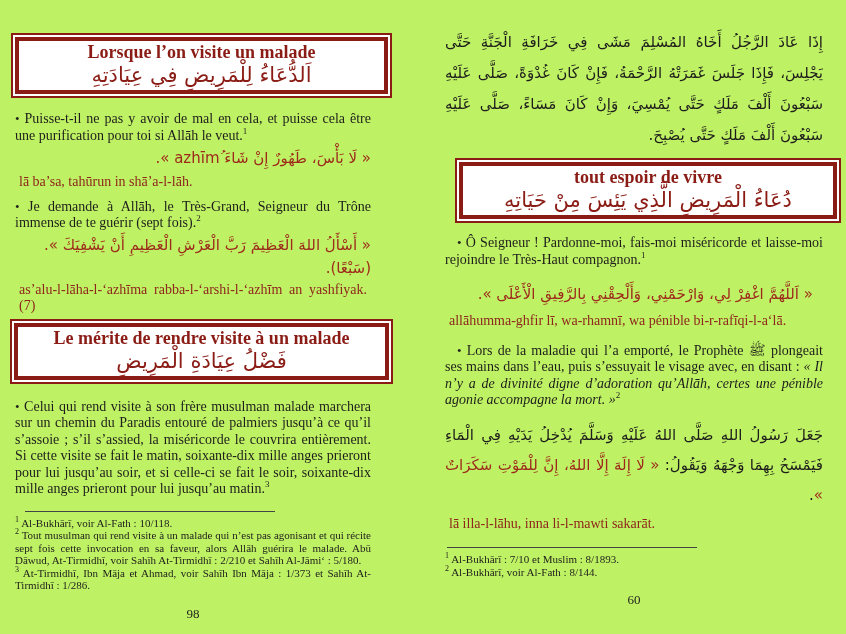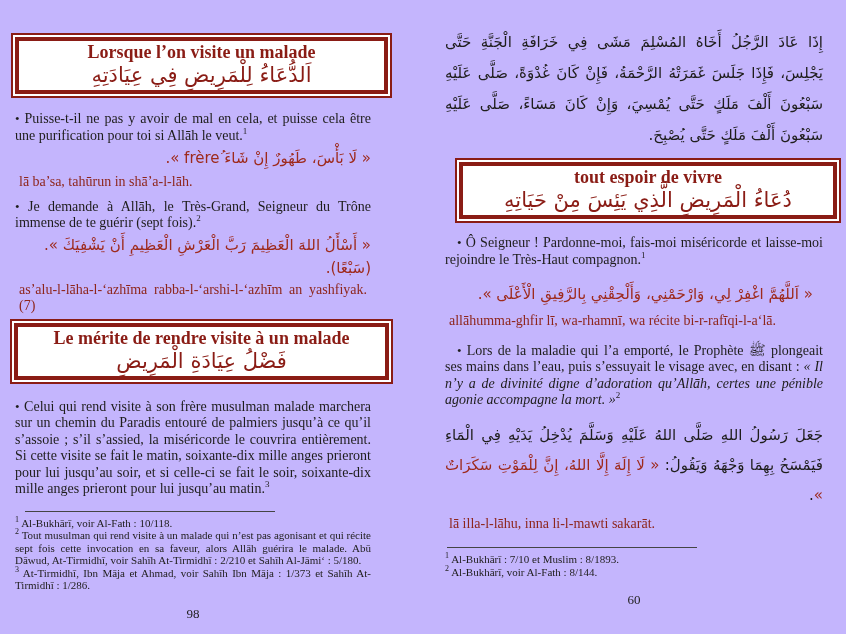--- a/index.html
+++ b/index.html
@@ -2,21 +2,21 @@
 <html><head>
 <meta charset="utf-8">
 <style>
   :root{
     --maroon:#8a1c15;
     --ared:#9e2a1c;
     --ared2:#8e261c;
     --ink:#1e1d1b;
   }
   html,body{margin:0;padding:0;background:#ffffff;}
-  .sheet{position:relative;width:846px;height:634px;background:#c4b5fd;overflow:hidden;
+  .sheet{position:relative;width:846px;height:634px;background:#bef264;overflow:hidden;
          font-family:"Liberation Serif","DejaVu Serif",serif;color:var(--ink);}
   .page{position:absolute;top:0;}
   .page-left{left:15px;width:356px;}
   .page-right{left:445px;width:378px;}
 
   
   .tbox{border:2px solid var(--maroon);padding:2px;background:#fff;box-sizing:border-box;}
   .tbox-inner{border:4px solid var(--maroon);padding:1px 6px 3px;text-align:center;}
   .tbox-title{font-weight:bold;font-size:18px;line-height:21px;color:var(--maroon);}
   .tbox-ar{font-family:"DejaVu Sans",sans-serif;font-size:21px;line-height:24px;color:var(--maroon);}
@@ -63,21 +63,21 @@
 
     <div class="tbox box1">
       <div class="tbox-inner">
         <div class="tbox-title">Lorsque l’on visite un malade</div>
         <div class="tbox-ar" dir="rtl">اَلدُّعَاءُ لِلْمَرِيضِ فِي عِيَادَتِهِ</div>
       </div>
     </div>
 
     <p class="body p1"><span class="bullet">•</span> <span>Puisse-t-il ne pas y avoir de mal en cela, et puisse cela être une purification pour toi si Allāh le veut.</span><sup class="ref">1</sup></p>
 
-    <div class="arline a1" dir="rtl">« لَا بَأْسَ، طَهُورٌ إِنْ شَاءَ frèreُ ».</div>
+    <div class="arline a1" dir="rtl">« لَا بَأْسَ، طَهُورٌ إِنْ شَاءَ azhīmُ ».</div>
 
     <div class="translit t1">lā ba’sa, tahūrun in shā’a-l-lāh.</div>
 
     <p class="body p2"><span class="bullet">•</span> <span>Je demande à Allāh, le Très-Grand, Seigneur du Trône immense de te guérir (sept fois).</span><sup class="ref">2</sup></p>
 
     <div class="arline a2" dir="rtl"><span class="ar-red">« أَسْأَلُ اللهَ الْعَظِيمَ رَبَّ الْعَرْشِ الْعَظِيمِ أَنْ يَشْفِيَكَ ».</span> <span class="ar-red">(سَبْعًا).</span></div>
 
     <div class="translit t2">as’alu-l-lāha-l-‘azhīma rabba-l-‘arshi-l-‘azhīm an yashfiyak. (7)</div>
 
     <div class="tbox box2">
@@ -106,21 +106,21 @@
       <div class="tbox-inner">
         <div class="tbox-title">tout espoir de vivre</div>
         <div class="tbox-ar" dir="rtl">دُعَاءُ الْمَرِيضِ الَّذِي يَئِسَ مِنْ حَيَاتِهِ</div>
       </div>
     </div>
 
     <p class="body indent rp1"><span class="bullet">•</span> <span>Ô Seigneur ! Pardonne-moi, fais-moi miséricorde et laisse-moi rejoindre le Très-Haut compagnon.</span><sup class="ref">1</sup></p>
 
     <div class="arline ra1" dir="rtl">« اَللَّهُمَّ اغْفِرْ لِي، وَارْحَمْنِي، وَأَلْحِقْنِي بِالرَّفِيقِ الْأَعْلَى ».</div>
 
-    <div class="translit rt1">allāhumma-ghfir lī, wa-rhamnī, wa récite bi-r-rafīqi-l-a‘lā.</div>
+    <div class="translit rt1">allāhumma-ghfir lī, wa-rhamnī, wa pénible bi-r-rafīqi-l-a‘lā.</div>
 
     <p class="body indent rp2"><span class="bullet">•</span> <span>Lors de la maladie qui l’a emporté,  le Prophète ﷺ plongeait ses mains dans l’eau, puis s’essuyait le visage avec, en disant : </span><span class="it">« Il n’y a de divinité digne d’adoration qu’Allāh, certes une pénible agonie accompagne la mort. »</span><sup class="ref">2</sup></p>
 
     <div class="arabic-para bottom rab" dir="rtl"><span>جَعَلَ رَسُولُ اللهِ صَلَّى اللهُ عَلَيْهِ وَسَلَّمَ يُدْخِلُ يَدَيْهِ فِي الْمَاءِ فَيَمْسَحُ بِهِمَا وَجْهَهُ وَيَقُولُ: </span><span class="ar-red">« لَا إِلَهَ إِلَّا اللهُ، إِنَّ لِلْمَوْتِ سَكَرَاتٌ »</span><span>.</span></div>
 
     <div class="translit rt2">lā illa-l-lāhu, inna li-l-mawti sakarāt.</div>
 
     <hr class="fnrule r">
 
     <p class="fn"><sup>1</sup> <span>Al-Bukhārī : 7/10 et Muslim : 8/1893.</span></p>

